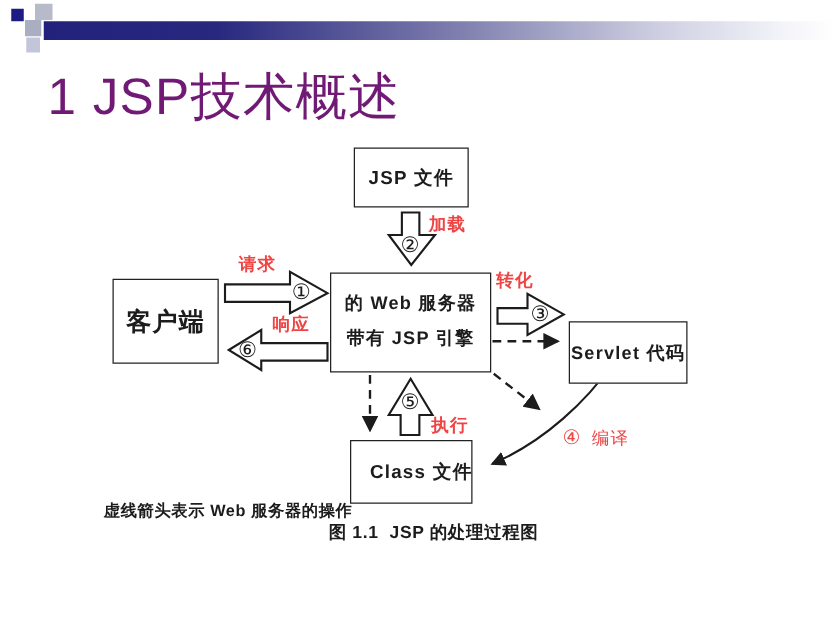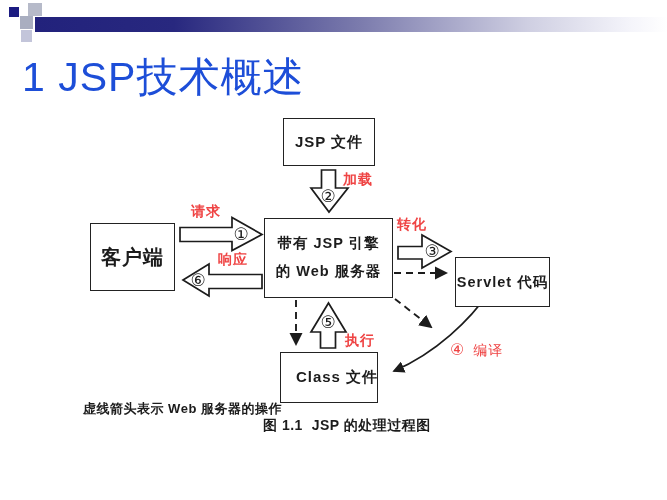--- a/index.html
+++ b/index.html
@@ -27,26 +27,26 @@
     position: absolute;
     left: 35px; top: 17px; right: 0; height: 15px;
     background: linear-gradient(90deg,
       #22227c 0%, #28287f 22%, #7d7dae 52%,
       #cfcfe2 78%, #f4f4fa 94%, #ffffff 100%);
   }
 
   
   .page-title {
     position: absolute;
-    left: 22px; top: 50px;
+    left: 38px; top: 50px;
     margin: 0;
     font-size: 41px;
     font-weight: 400;
     letter-spacing: 1px;
-    color: #1d4ed8;
+    color: #701a75;
     white-space: nowrap;
   }
 
   
   .diagram-svg {
     position: absolute;
     left: 0; top: 0;
     width: 667px; height: 500px;
     z-index: 1;
     pointer-events: none;
@@ -166,22 +166,22 @@
 
   <div class="dbox box-jsp-file">
     <span>JSP 文件</span>
   </div>
 
   <div class="dbox box-client">
     <span>客户端</span>
   </div>
 
   <div class="dbox box-web-server">
+    <span>的 Web 服务器</span>
     <span>带有 JSP 引擎</span>
-    <span>的 Web 服务器</span>
   </div>
 
   <div class="dbox box-servlet">
     <span>Servlet 代码</span>
   </div>
 
   <div class="dbox box-class-file">
     <span>Class 文件</span>
   </div>
 

